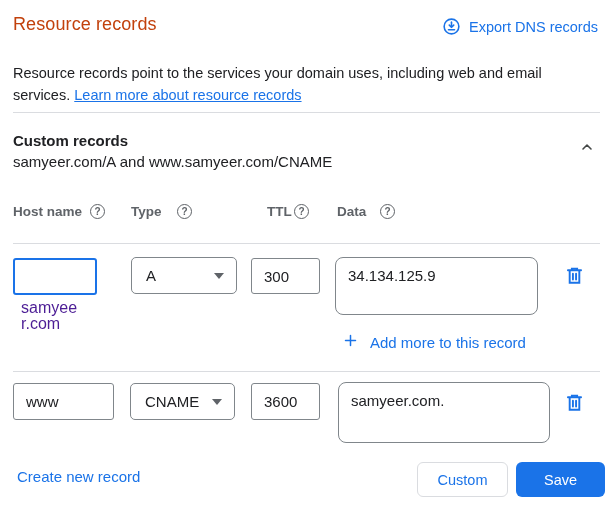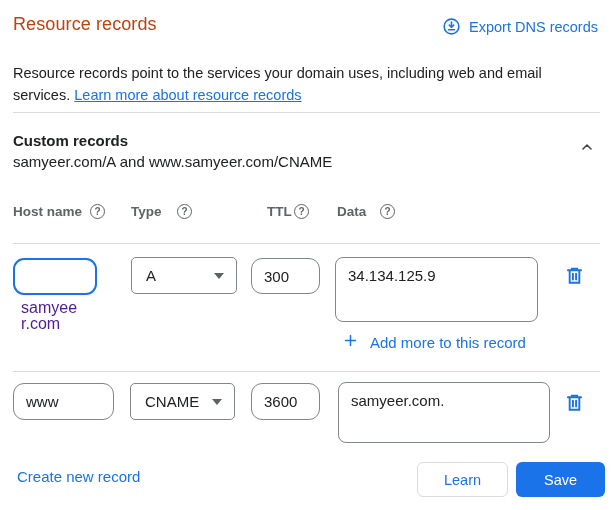--- a/index.html
+++ b/index.html
@@ -39,21 +39,21 @@
   .help-icon {
     top: 204px; width: 15px; height: 15px;
     border: 1.5px solid #5f6368; border-radius: 50%;
     color: #5f6368; font-size: 10px; font-weight: 700;
     display: flex; align-items: center; justify-content: center;
     cursor: pointer; background: transparent;
   }
 
   
   .txt-input {
-    border: 1px solid #80868b; border-radius: 11px;
+    border: 1px solid #80868b; border-radius: 3px;
     font-family: "Liberation Sans", sans-serif;
     font-size: 15px; color: #202124; padding: 0 12px;
     background: #fff; outline: none;
   }
   .txt-input.focused { border: 2px solid #1a73e8; }
   .helper-text { left: 21px; top: 300px; width: 64px; font-size: 16px; line-height: 16px; color: #4c1d95; word-break: break-all; }
 
   .select-box {
     border: 1px solid #80868b; border-radius: 5px; background: #fff;
     display: flex; align-items: center; justify-content: space-between;
@@ -132,21 +132,21 @@
   <input class="abs txt-input focused" style="left: 13px; top: 258px; width: 84px; height: 37px;" value="">
   <div class="abs helper-text">samyeer.com</div>
 
   <div class="abs select-box" style="left:131px; top:257px; width:106px; height:37px;">
     <span>A</span>
     <span class="caret"></span>
   </div>
 
   <input class="abs txt-input" style="left: 251px; top: 258px; width: 69px; height: 36px;" value="300">
 
-  <textarea class="abs data-area" style="left: 335px; top: 257px; width: 203px; height: 65px;">34.134.125.9</textarea>
+  <textarea class="abs data-area" style="left: 335px; top: 257px; width: 203px; height: 58px;">34.134.125.9</textarea>
 
   <button class="abs trash-btn" style="left:561px; top:264px;">
     <span>
       <svg width="21" height="21" viewBox="0 0 24 24" fill="none" stroke="currentColor" stroke-width="2.2">
         <path d="M4.5 6h15" stroke-linecap="round"></path>
         <path d="M9 6V4.2h6V6"></path>
         <path d="M6.5 6v14.2h11V6"></path>
         <path d="M10.2 10v6.5M13.8 10v6.5" stroke-linecap="round"></path>
       </svg>
     </span>
@@ -179,16 +179,16 @@
       <svg width="21" height="21" viewBox="0 0 24 24" fill="none" stroke="currentColor" stroke-width="2.2">
         <path d="M4.5 6h15" stroke-linecap="round"></path>
         <path d="M9 6V4.2h6V6"></path>
         <path d="M6.5 6v14.2h11V6"></path>
         <path d="M10.2 10v6.5M13.8 10v6.5" stroke-linecap="round"></path>
       </svg>
     </span>
   </button>
 
   <a class="abs create-link">Create new record</a>
-  <button class="abs btn btn-cancel">Learn</button>
+  <button class="abs btn btn-cancel">Custom</button>
   <button class="abs btn btn-save">Save</button>
 
 </div>
 
 </body></html>

